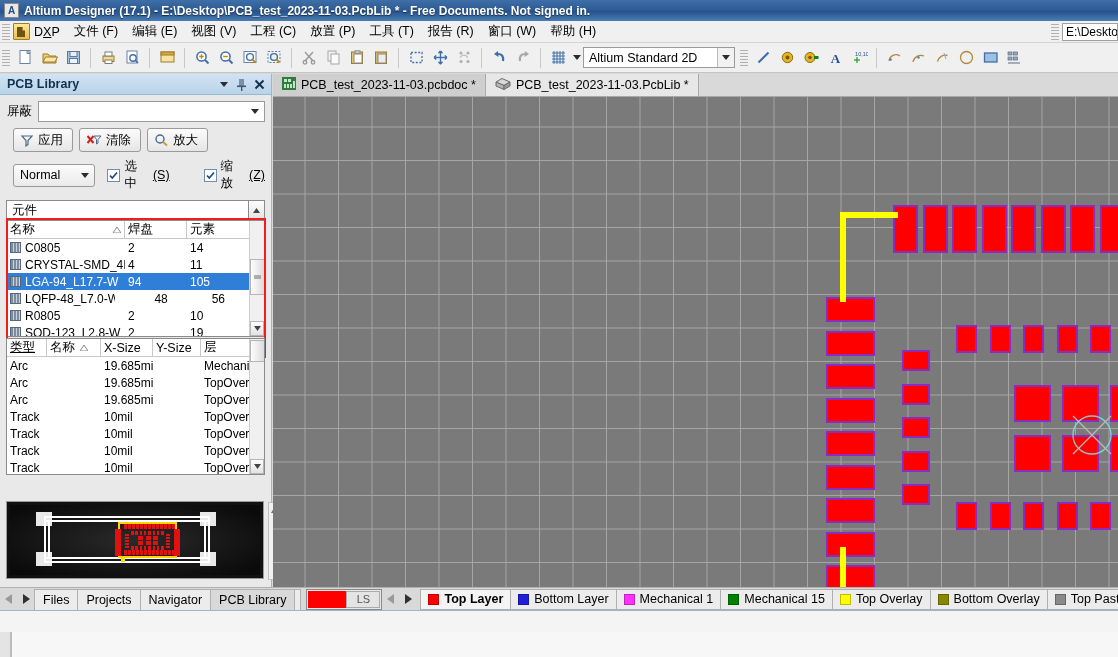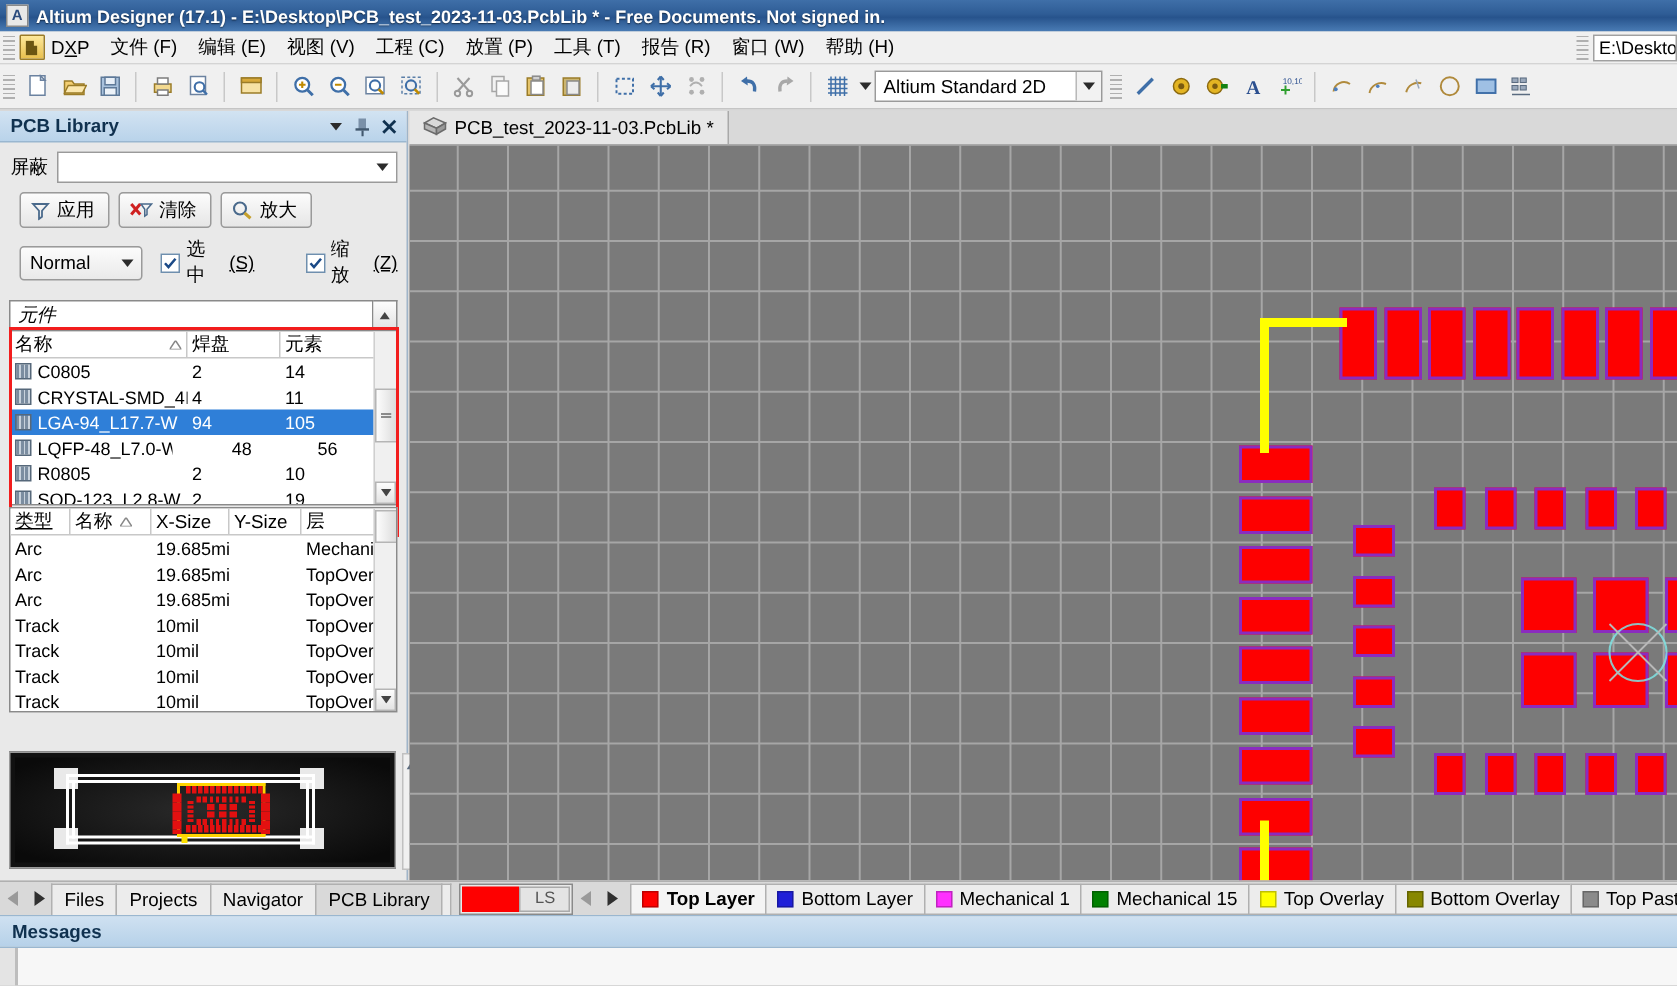--- a/index.html
+++ b/index.html
@@ -610,21 +610,21 @@
           <svg width="9" height="9">
               <path d="M1 4.5 L3.3 7 L8 1.5" fill="none" stroke="#1b4a87" stroke-width="1.7"></path>
             </svg>
         </span>
         <span>缩放</span>
         <span class="ul">(Z)</span>
       </div>
     </div>
 
     <div class="listwrap" style="margin-top:2px;">
-      <div style="display:flex;font-style:italic;">
+      <div style="display:flex;">
         <div class="listhdr-bar" style="flex:1;">
           <span>元件</span>
         </div>
         <div style="width:16px;height:20px;border:1px solid #8a8a8a;border-left:none;background:linear-gradient(to bottom,#fdfdfd,#e3e3e3);display:flex;align-items:center;justify-content:center;">
           <svg width="7" height="5">
               <path d="M3.5 0 L7 5 L0 5 Z" fill="#444"></path>
             </svg>
         </div>
       </div>
 
@@ -999,20 +999,36 @@
           <svg width="9" height="7">
               <path d="M4.5 0 L9 7 L0 7 Z" fill="#5a6b80"></path>
             </svg>
         </div>
       </div>
     </div>
   </div>
 
   <div class="maincol">
     <div class="doctabs">
+      <div class="dtab">
+        <span>
+          <svg width="14" height="13">
+              <rect x="0" y="0" width="14" height="13" fill="#2f7a3c"></rect>
+              <g fill="#bfe8c6">
+                <rect x="2" y="2" width="3" height="3"></rect>
+                <rect x="6" y="2" width="3" height="3"></rect>
+                <rect x="2" y="7" width="2" height="4"></rect>
+                <rect x="5" y="7" width="2" height="4"></rect>
+                <rect x="8" y="7" width="2" height="4"></rect>
+                <rect x="11" y="4" width="2" height="7"></rect>
+              </g>
+            </svg>
+        </span>
+        <span>PCB_test_2023-11-03.pcbdoc *</span>
+      </div>
       <div class="dtab active">
         <span>
           <svg width="16" height="14">
               <path d="M1 5 L7 1.5 L15 5 L9 8.5 Z" fill="#d8d8d8" stroke="#6b6b6b"></path>
               <path d="M1 5 v4 l8 3.5 v-4 Z" fill="#b6b6b6" stroke="#6b6b6b"></path>
               <path d="M9 8.5 v4 L15 9 V5 Z" fill="#9a9a9a" stroke="#6b6b6b"></path>
             </svg>
         </span>
         <span>PCB_test_2023-11-03.PcbLib *</span>
       </div>
@@ -1125,19 +1141,16 @@
       <span>Bottom Overlay</span>
     </div>
     <div class="layertab">
       <span class="lsw" style="background:#8a8a8a;"></span>
       <span>Top Paste</span>
     </div>
 
   </div>
 
   <div class="msgpanel">
-    <div class="msg-title">
-      <span>Messages</span>
-    </div>
     <div class="msg-body"></div>
   </div>
 
 </div>
 
 </body></html>

